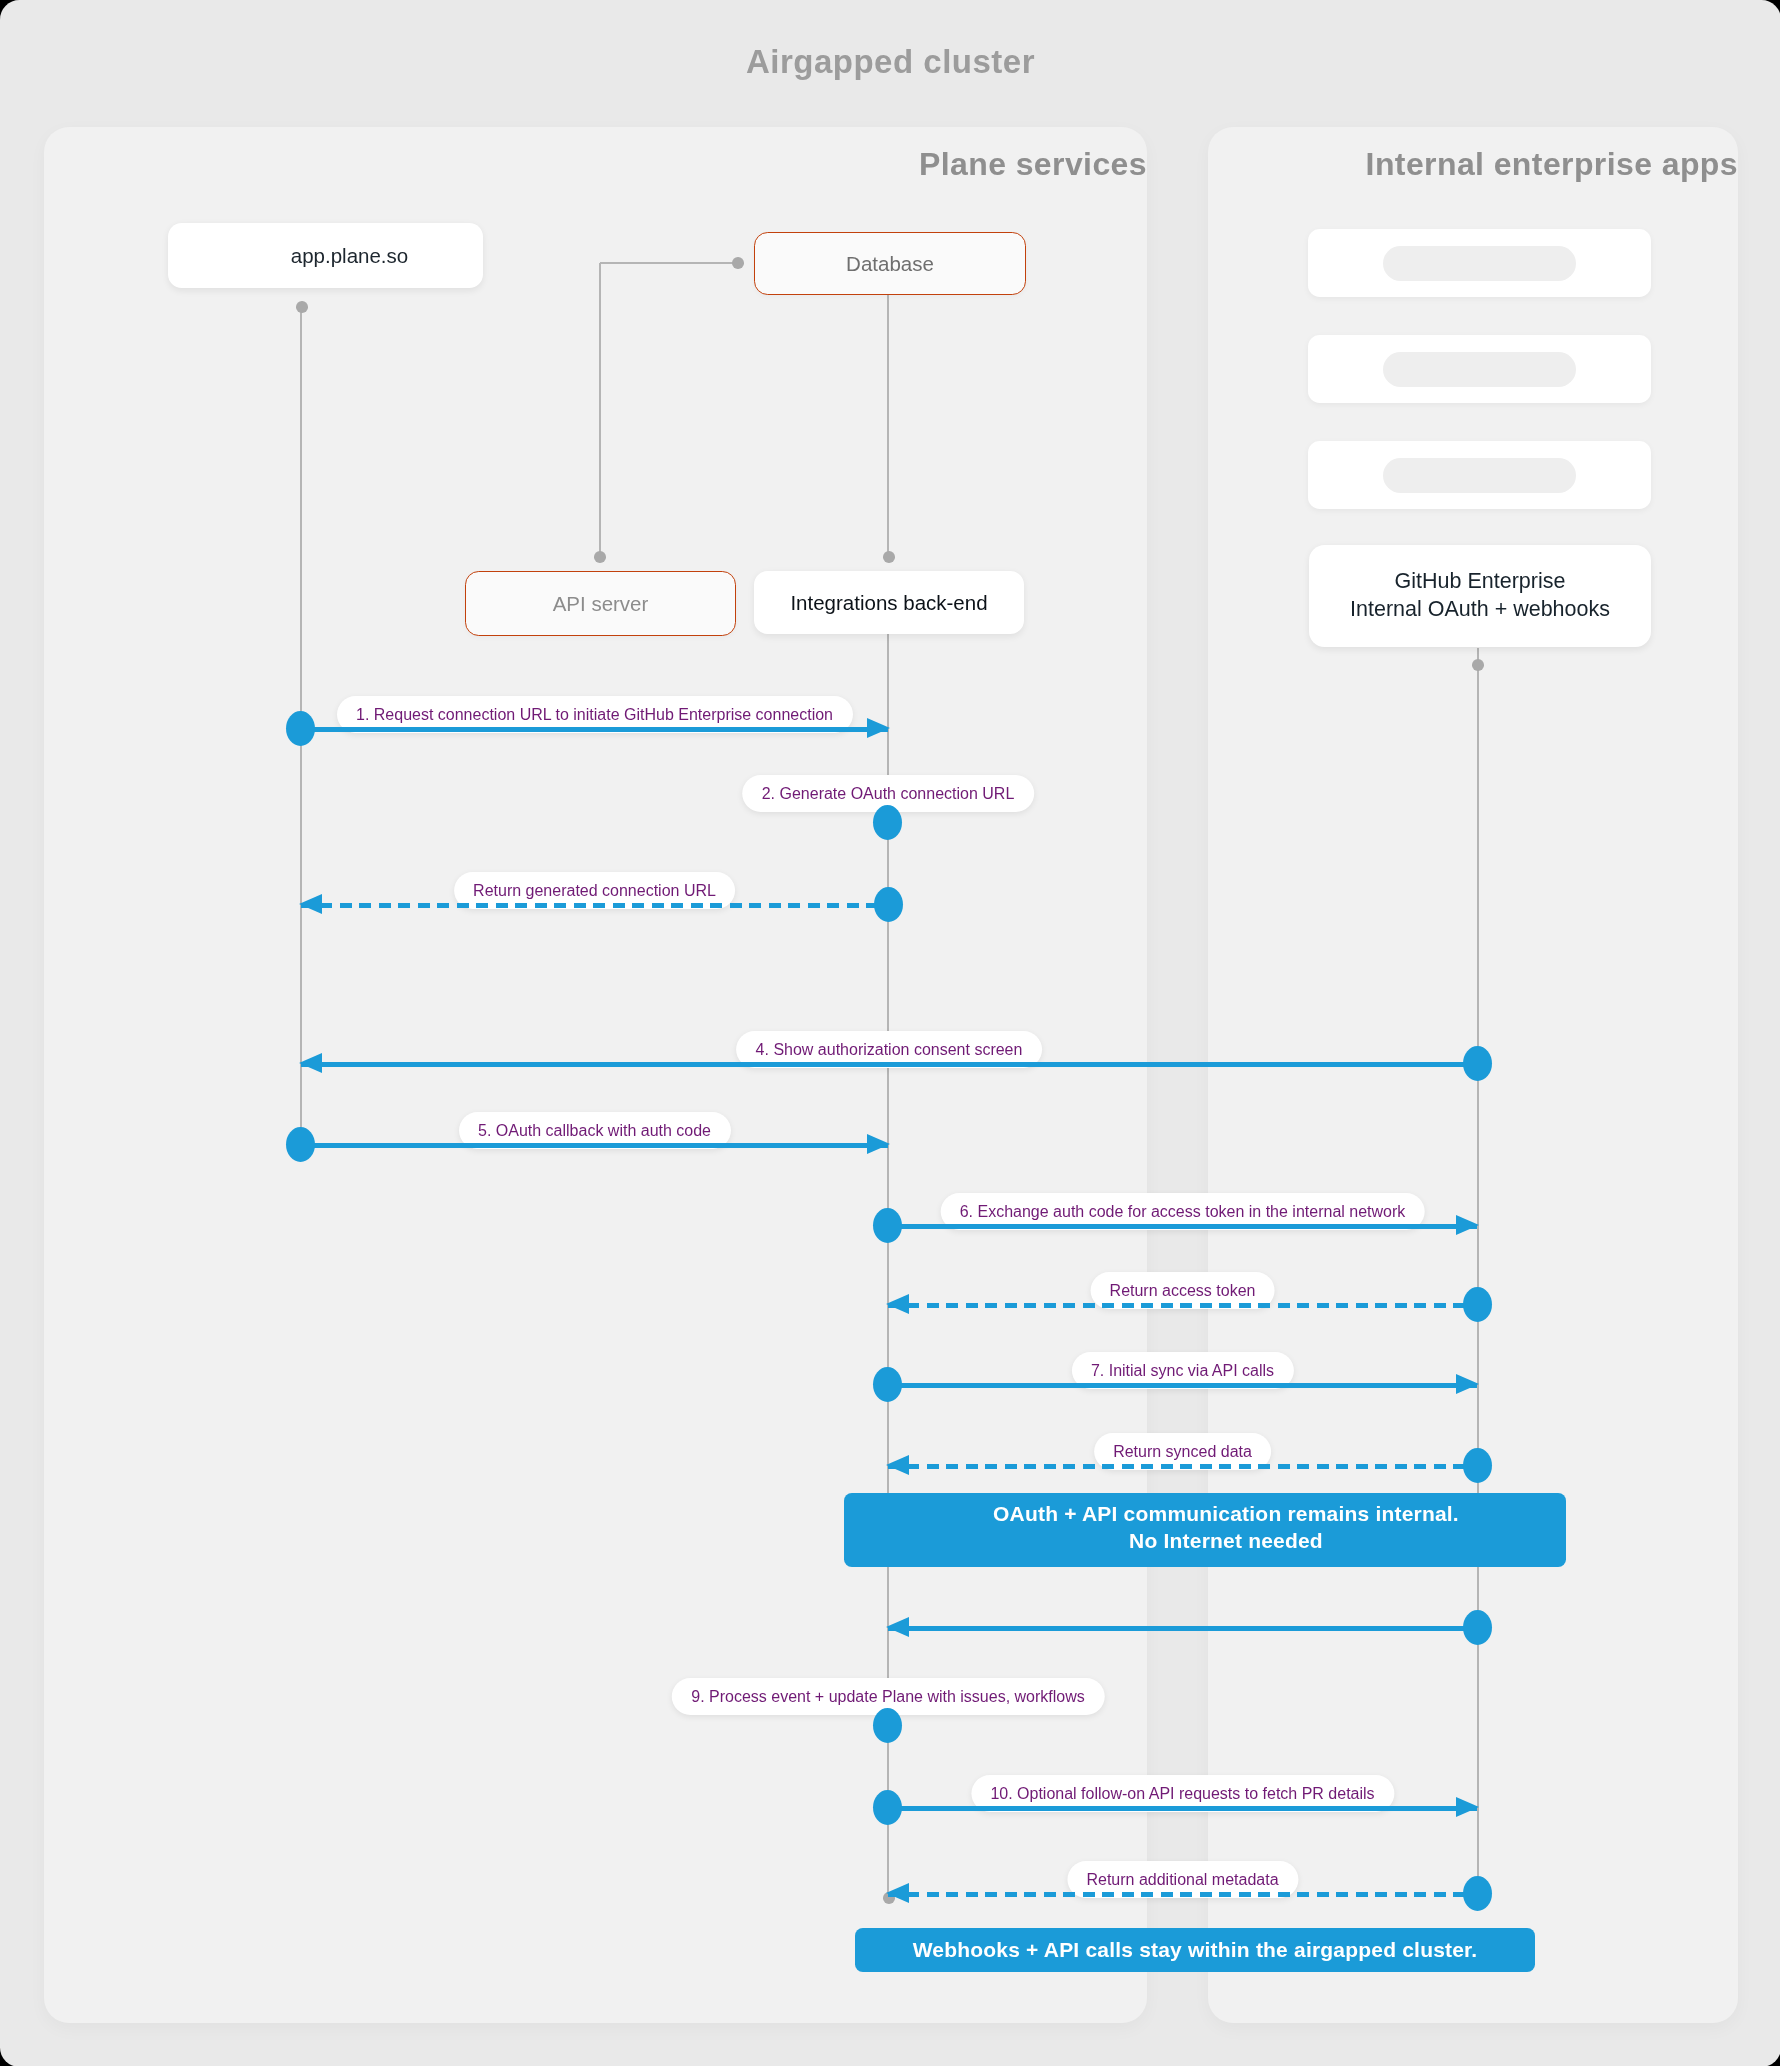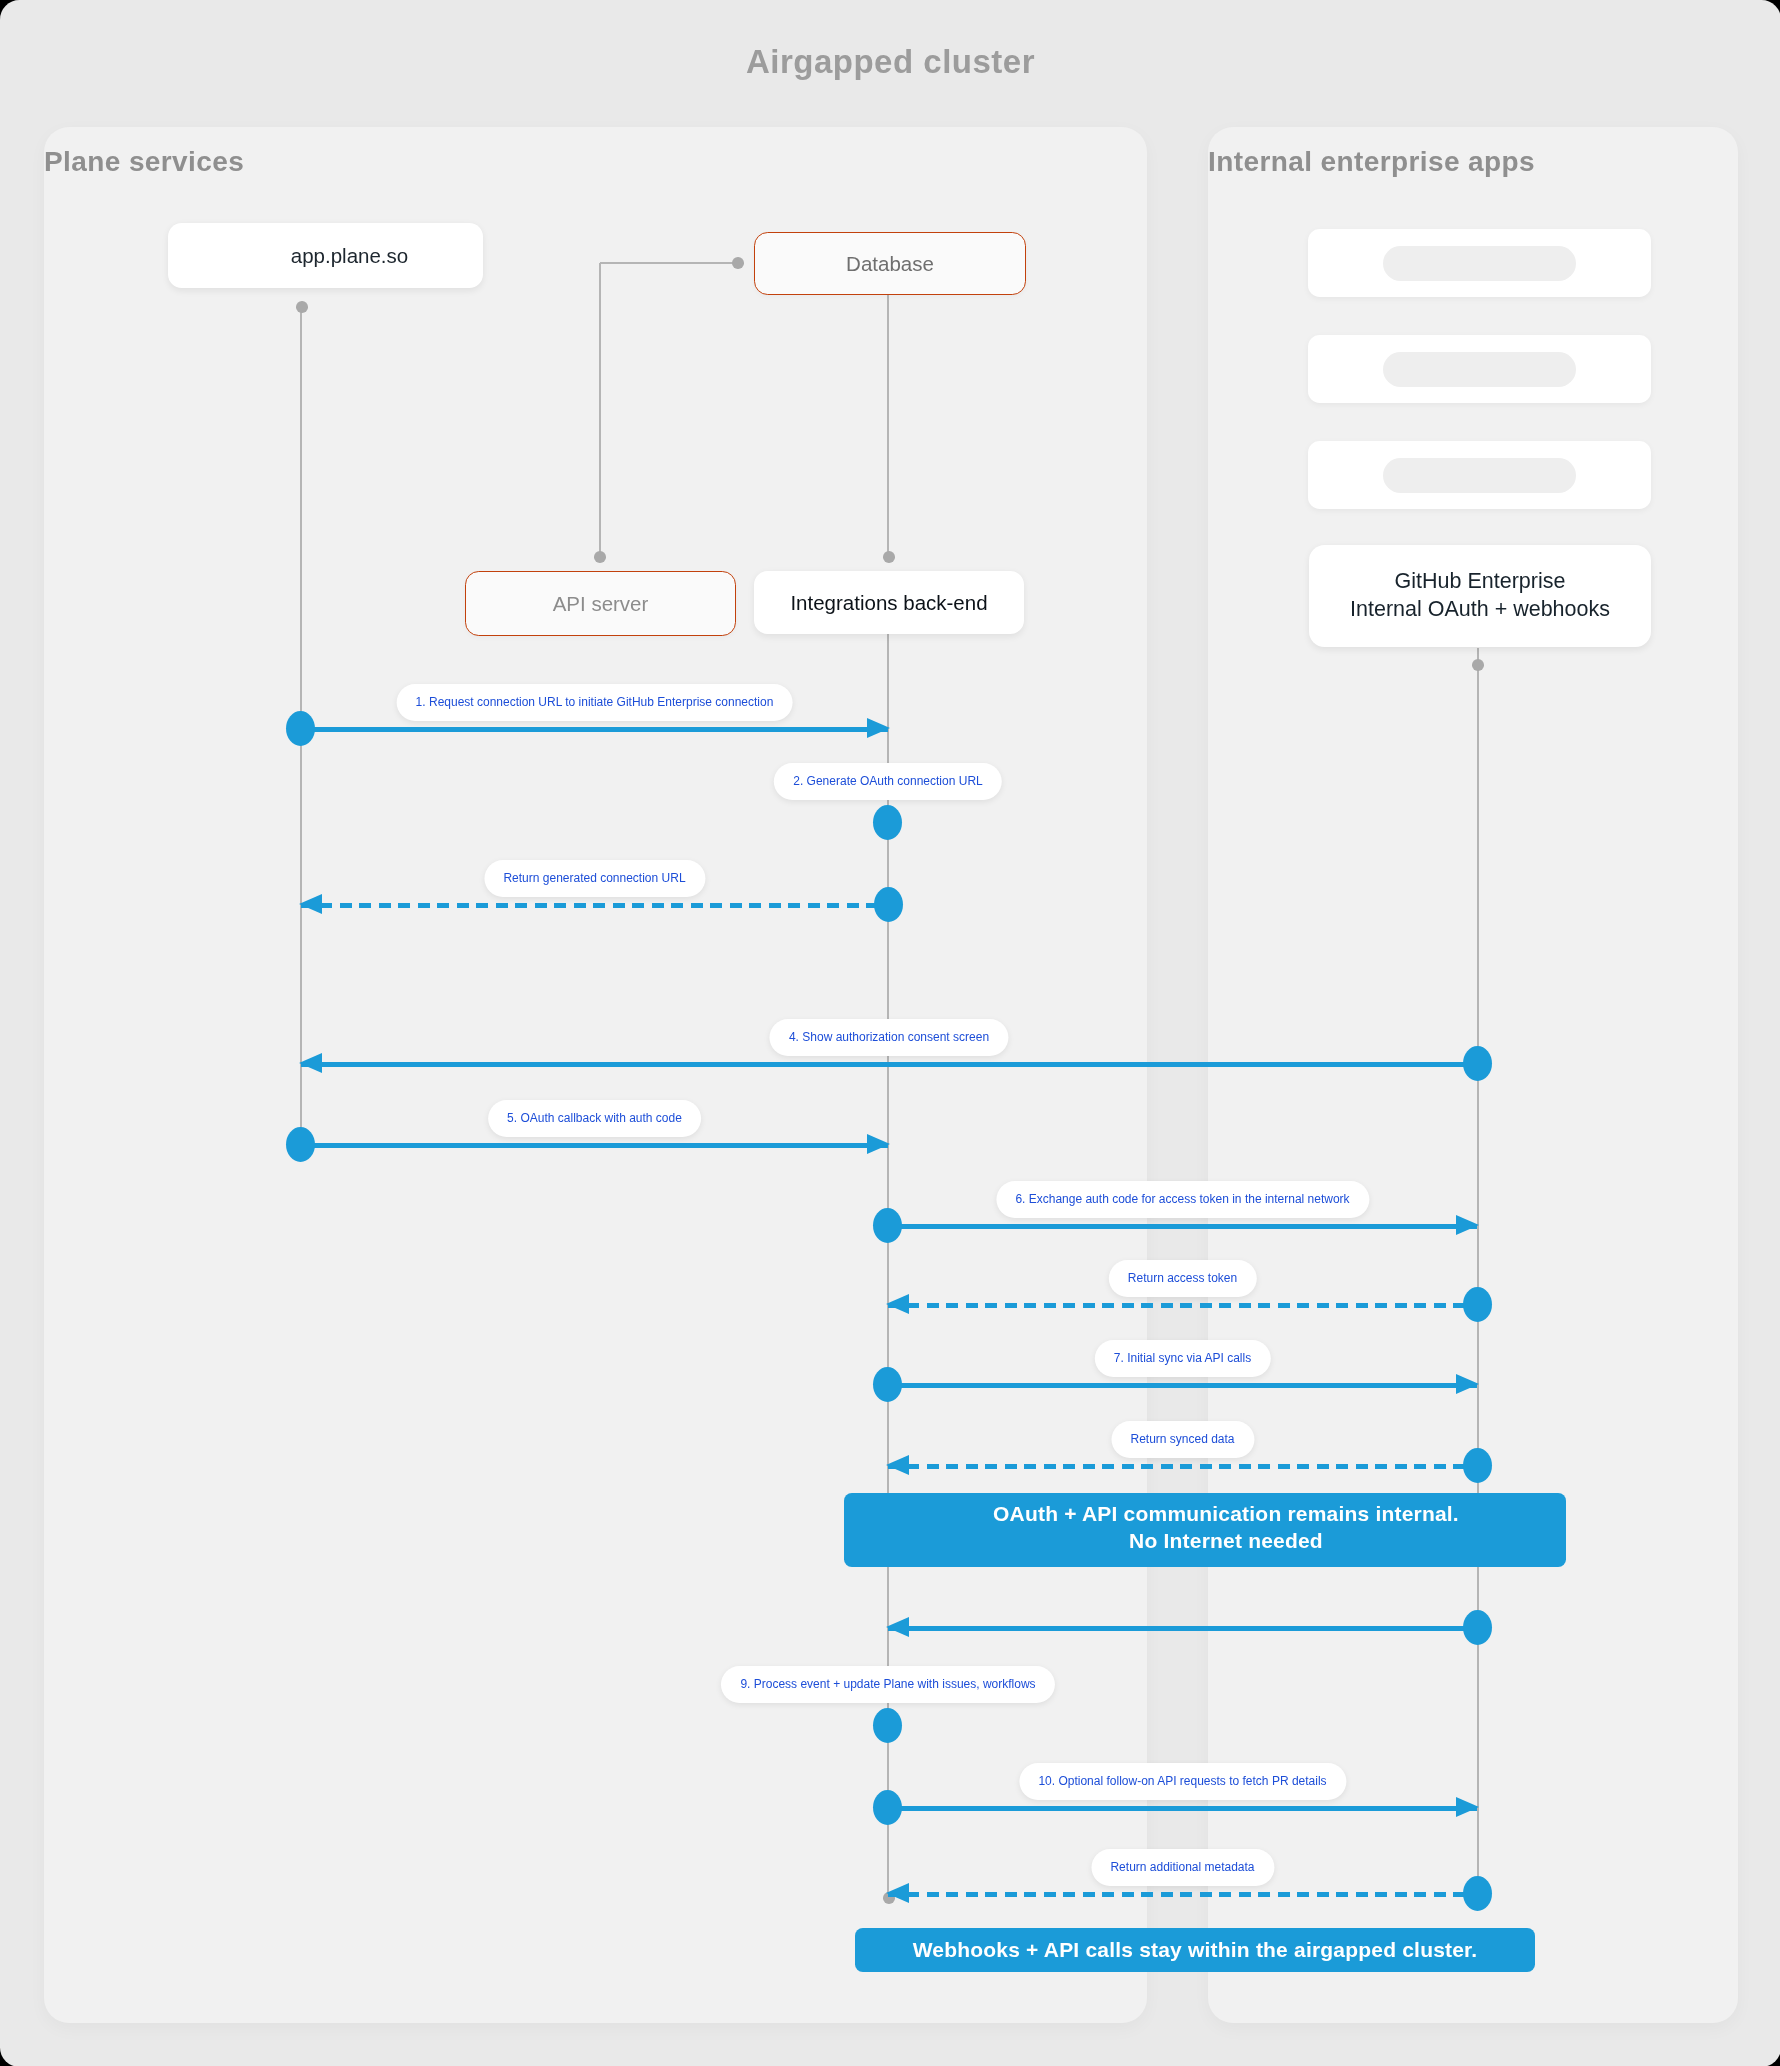--- a/index.html
+++ b/index.html
@@ -3,33 +3,33 @@
 <meta charset="utf-8">
 <style>
   html,body{margin:0;padding:0;background:#000;}
   body{font-family:"Liberation Sans","DejaVu Sans",sans-serif;}
   .stage{position:relative;width:1781px;height:2067px;background:#000;overflow:hidden;}
   .sheet{position:absolute;inset:0;background:#e9e9e9;border-radius:19.5px;}
   .title{position:absolute;top:43px;left:0;width:100%;text-align:center;font-size:33px;font-weight:600;color:#9c9c9c;letter-spacing:0.5px;}
   .panel{position:absolute;top:127px;height:1896px;background:#f1f1f1;border-radius:25px;box-shadow:0 5.9px 17.6px rgba(0,0,0,.035);}
   .panel-plane{left:44px;width:1103px;}
   .panel-ent{left:1208px;width:530px;}
-  .panel-header{position:absolute;top:146px;left:0;width:100%;text-align:left;font-size:28px;font-weight:600;color:#8f8f8f;letter-spacing:0.4px;}
+  .panel-header{position:absolute;top:146px;left:0;width:100%;text-align:right;font-size:32px;font-weight:600;color:#8f8f8f;letter-spacing:0.4px;}
   .node{position:absolute;text-align:center;border-radius:13.7px;z-index:3;}
   .node.white{background:#ffffff;box-shadow:0 2.9px 7.8px rgba(0,0,0,.07);color:#1d262e;font-size:20.5px;}
   .node.soft{background:#fafafa;border:1px solid #c2410c;color:#8c8c8c;font-size:20.5px;box-shadow:0 2px 4.9px rgba(0,0,0,.03);}
   .node.soft.db{color:#6f6f6f;}
   .node.github{font-size:21.5px;color:#18232c;padding-top:22.4px;line-height:28px;border-radius:15.6px;}
   .skel-card{position:absolute;width:343px;height:68px;background:#ffffff;border-radius:11.7px;box-shadow:0 2px 5.9px rgba(0,0,0,.05);z-index:3;}
   .skel-pill{width:193px;height:35px;margin:16.6px auto 0;background:#eeeeee;border-radius:17.6px;}
   .lifeline{position:absolute;width:2px;background:#b5b5b5;z-index:1;}
   .lifeline.h{height:2px;}
   .gdot{position:absolute;width:11.7px;height:11.7px;border-radius:50%;background:#a9a9a9;z-index:2;}
   .msg{position:absolute;height:49px;z-index:4;}
-  .pill{position:absolute;top:0;left:50%;transform:translateX(-50%);white-space:nowrap;height:37px;line-height:37px;padding:0 19.5px;border-radius:18.5px;background:#ffffff;font-size:12px;color:#1d4ed8;box-shadow:0 2px 5.9px rgba(0,0,0,.08);}
+  .pill{position:absolute;top:12px;left:50%;transform:translateX(-50%);white-space:nowrap;height:37px;line-height:37px;padding:0 19.5px;border-radius:18.5px;background:#ffffff;font-size:16px;color:#701a75;box-shadow:0 2px 5.9px rgba(0,0,0,.08);}
   .arrow{position:absolute;left:0;right:0;top:43px;height:4.9px;background:#1b9bd8;}
   .arrow.dashed{background:repeating-linear-gradient(90deg,#1b9bd8 0 11.7px,rgba(0,0,0,0) 11.7px 19.5px);}
   .bdot{position:absolute;width:29px;height:35px;border-radius:50%;background:#1b9bd8;top:-15.6px;}
   .bdot.l{left:-14.6px;} .bdot.r{right:-14.6px;}
   .head{position:absolute;width:0;height:0;border-top:10.7px solid rgba(0,0,0,0);border-bottom:10.7px solid rgba(0,0,0,0);top:-8.8px;}
   .head.r{right:-2px;border-left:23.4px solid #1b9bd8;}
   .head.l{left:-2px;border-right:23.4px solid #1b9bd8;}
   .selfdot{position:absolute;left:50%;margin-left:-14.6px;top:42px;width:29px;height:35px;border-radius:50%;background:#1b9bd8;}
   .banner{position:absolute;background:#1b9bd8;border-radius:7.8px;color:#ffffff;text-align:center;font-size:21px;font-weight:600;z-index:5;letter-spacing:0.2px;}
   .banner .bline{line-height:27px;}

